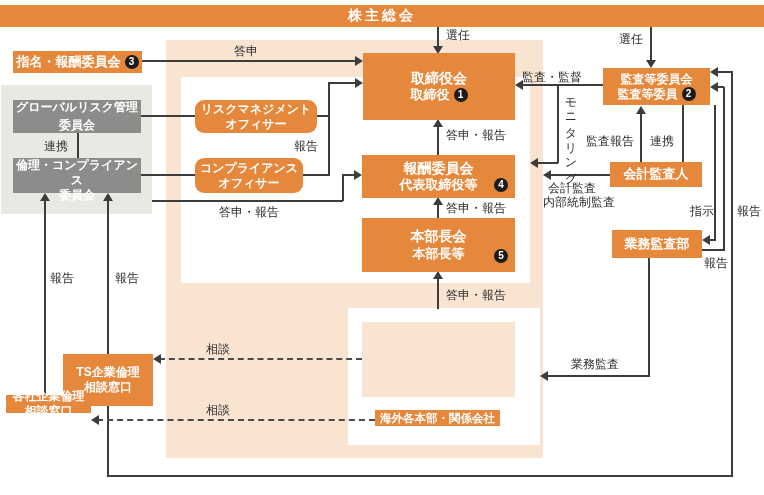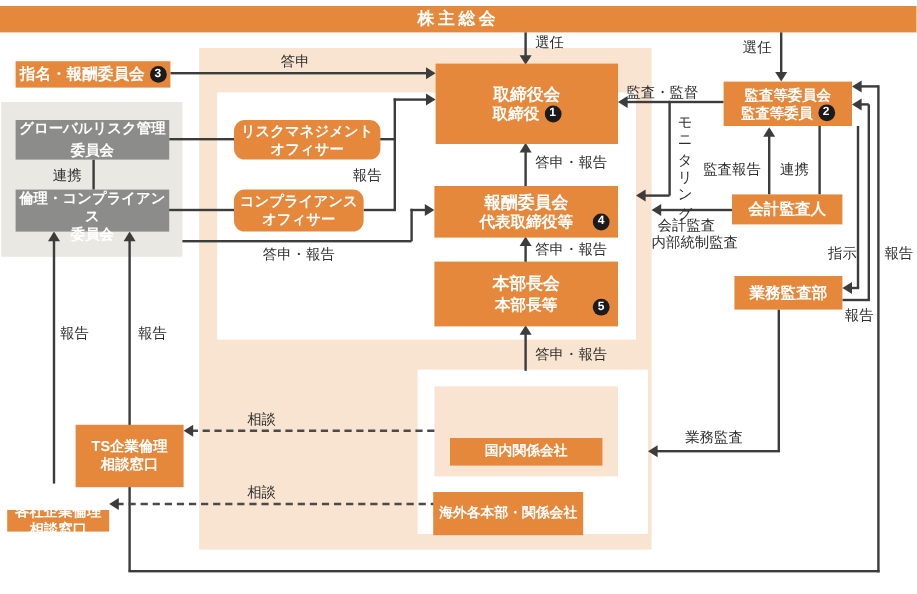--- a/index.html
+++ b/index.html
@@ -180,31 +180,28 @@
 
   <div class="abs obox fs13" style="left:610px;top:162px;width:92px;height:25px">
     <span>会計監査人</span>
   </div>
 
   <div class="abs obox fs12" style="left:63px;top:354px;width:90px;height:52px">
     <span>TS企業倫理</span>
     <span>相談窓口</span>
   </div>
 
-  <div class="abs obox fs12" style="left:6px;top:425px;width:85px;height:18px">
+  <div class="abs obox fs12" style="left:6px;top:395px;width:85px;height:18px">
     <span>各社企業倫理</span>
     <span>相談窓口</span>
   </div>
 
 
-  <div class="abs obox fs11" style="left:375px;top:365px;width:127px;height:23px">
-    <span>国内関係会社</span>
-  </div>
-
-  <div class="abs obox fs11" style="left:361px;top:410px;width:125px;height:36px">
+
+  <div class="abs obox fs11" style="left:375px;top:410px;width:125px;height:16px">
     <span>海外各本部・関係会社</span>
   </div>
 
   <div class="lab" style="left:446px;top:27px">選任</div>
   <div class="lab" style="left:619px;top:31px">選任</div>
   <div class="lab" style="left:234px;top:43px">答申</div>
   <div class="lab" style="left:522px;top:69px">監査・監督</div>
   <div class="lab vert" style="left:562px;top:90px">モニタリング</div>
   <div class="lab" style="left:294px;top:138px">報告</div>
   <div class="lab" style="left:44px;top:138px">連携</div>

